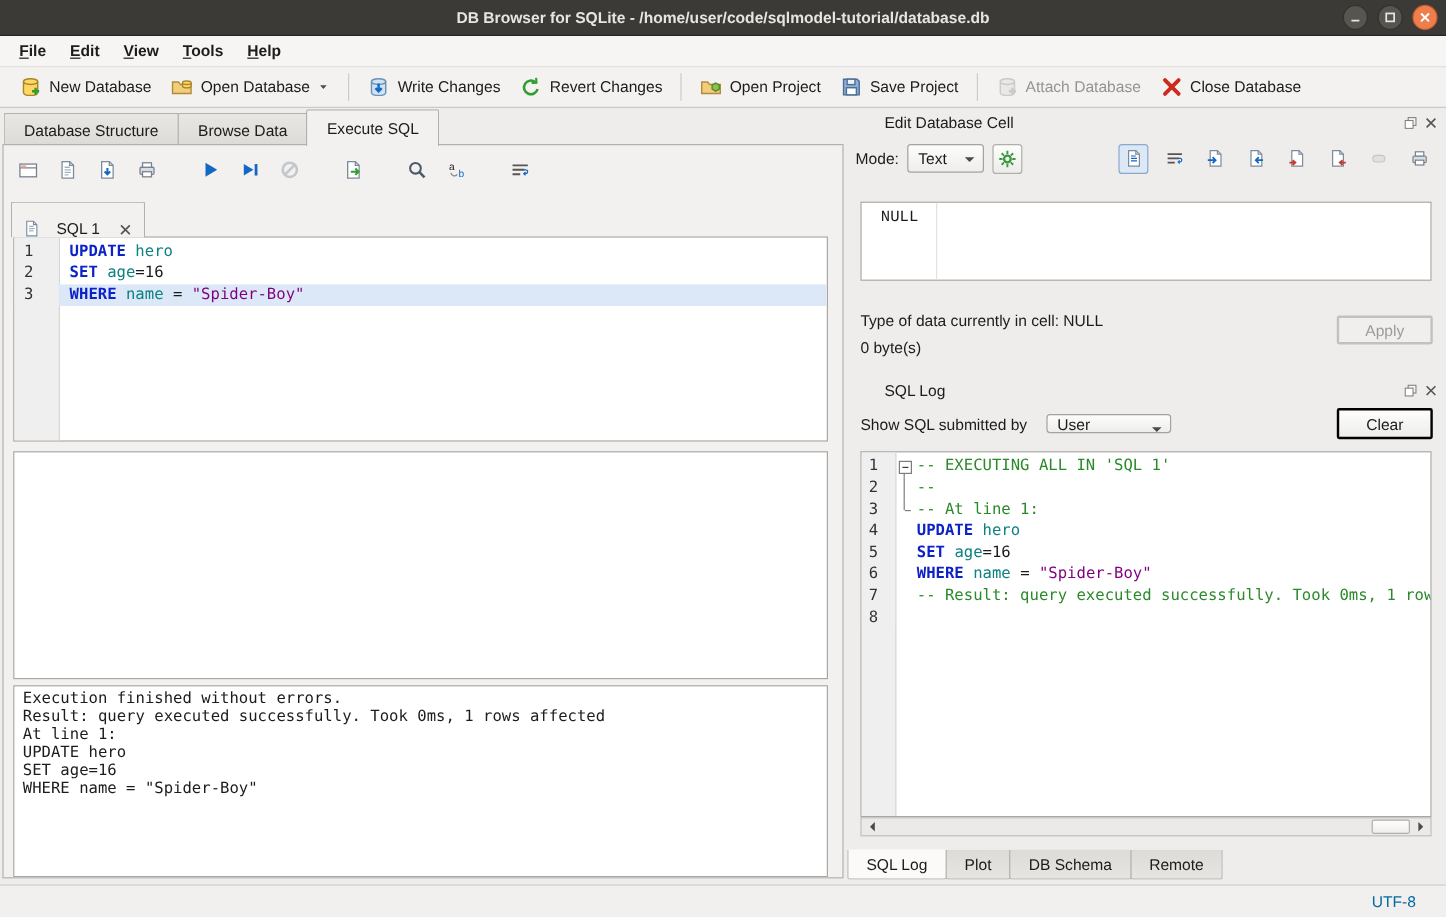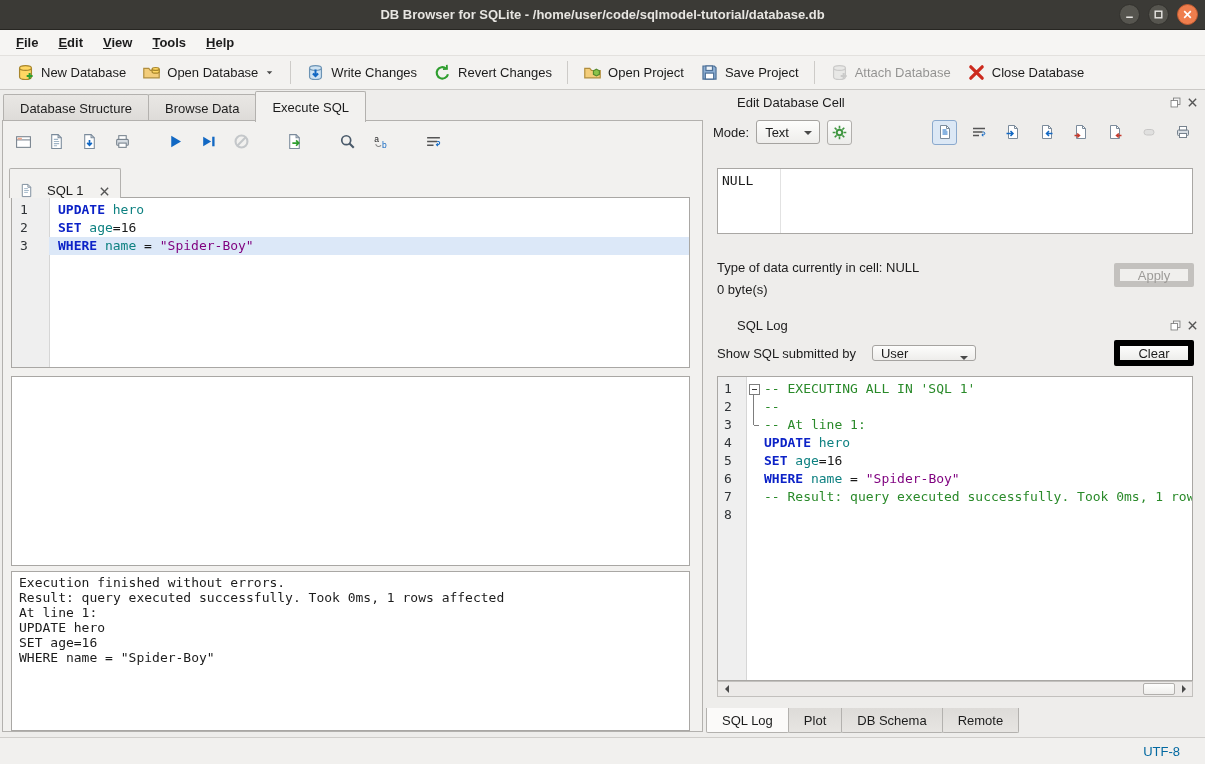--- a/index.html
+++ b/index.html
@@ -88,25 +88,25 @@
 
   .mode-row { position:absolute; top:27px; left:8px; right:8px; height:30px; display:flex; align-items:center; gap:7px; }
   .combo { height:24px; background:linear-gradient(#fdfdfc,#eeedeb); border:1px solid #a5a3a0; border-radius:3px; display:flex; align-items:center; padding:0 22px 0 8px; position:relative; }
   .combo::after { content:''; position:absolute; right:7px; top:10px; border:4px solid transparent; border-top-color:#4a4a4a; }
   .mode-combo { width:64px; }
   .user-combo { width:104px; height:16px; margin-left:16px; }
   .cell-toolbar { margin-left:auto; display:flex; gap:9px; padding-right:2px; }
 
   .cell-editor { position:absolute; top:78px; left:12px; right:12px; height:66px; background:#fff; border:1px solid #a9a7a4; font-family:"DejaVu Sans Mono",monospace; }
   .cell-editor::after { content:''; position:absolute; left:62px; top:0; bottom:0; border-left:1px solid #e2e2e2; }
-  .cell-value { position:absolute; left:4px; top:4px; }
+  .cell-value { position:absolute; left:16px; top:4px;font-family:Liberation Mono, monospace; }
 
   .cell-meta1 { position:absolute; top:170px; left:12px; }
   .cell-meta2 { position:absolute; top:192px; left:12px; }
-  .btn { position:absolute; display:flex; align-items:center; justify-content:center; background:linear-gradient(#fdfdfc,#ededeb); border:6px solid #000000; border-radius:2px;margin-left:38px; }
+  .btn { position:absolute; display:flex; align-items:center; justify-content:center; background:linear-gradient(#fdfdfc,#ededeb); border:2px solid #000000; border-radius:2px;margin-left:38px; }
   .apply-btn { top:173px; right:11px; width:80px; height:24px; background:#f0efed; color:#9d9b98; border-color:#c3c1be; }
   .clear-btn { top:250px; right:11px; width:80px; height:26px; }
 
   .filter-row { position:absolute; top:249px; left:12px; right:100px; height:28px; display:flex; align-items:center; }
 
   .ed-log { top:286px; left:12px; right:12px; height:305px; }
 
   .hscroll { position:absolute; top:591px; left:12px; right:12px; height:16px; background:#eceae8; border:1px solid #c2c0bd; display:flex; }
   .hs-arrow { width:16px; height:100%; display:flex; align-items:center; justify-content:center; }
   .tri-l { width:0; height:0; border:4px solid transparent; border-right-color:#4a4a4a; margin-right:3px; }

